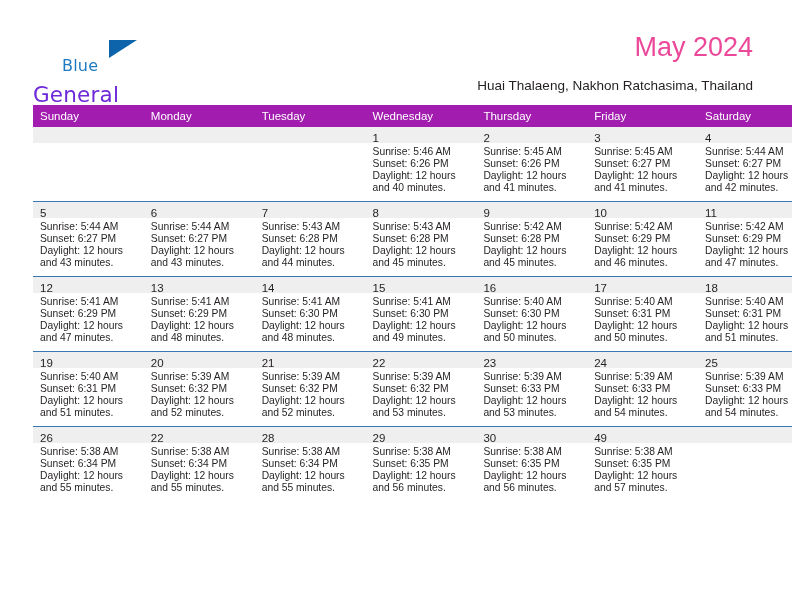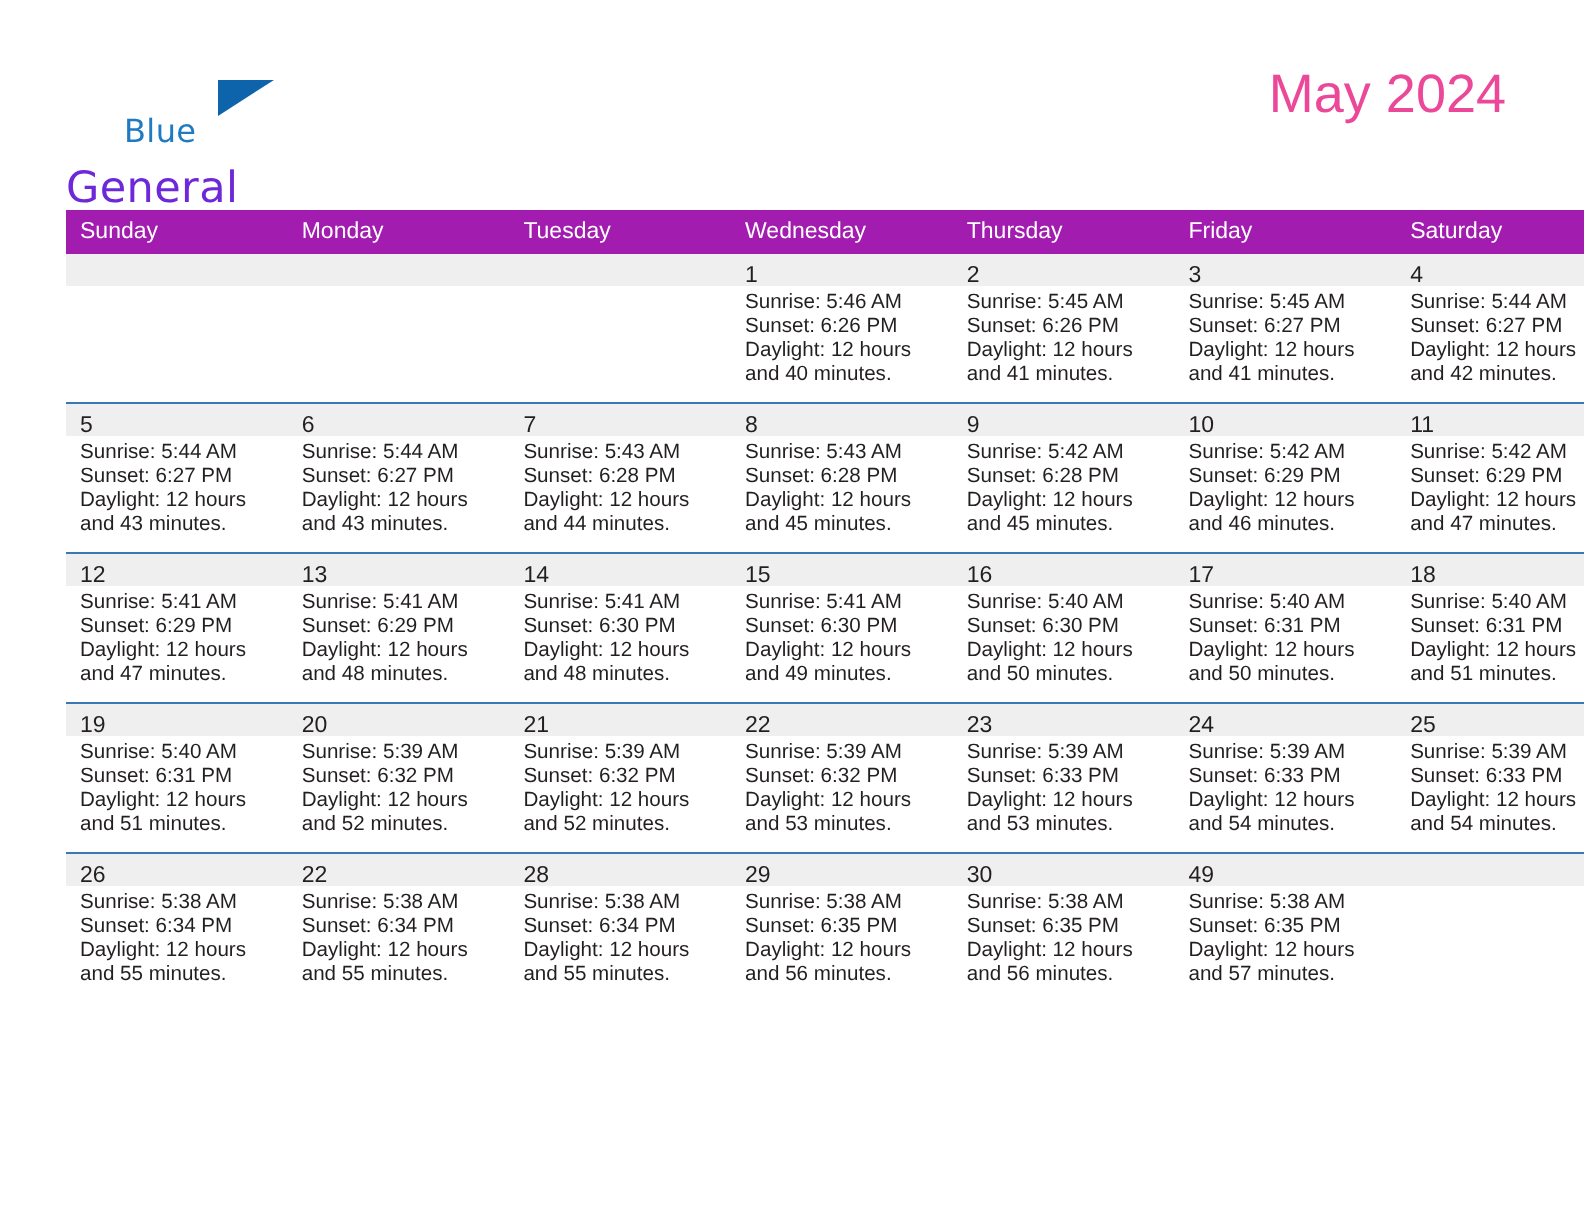--- a/index.html
+++ b/index.html
@@ -155,20 +155,21 @@
 
 <div class="page">
 
   <div class="header">
     <div class="logo">
       <span class="logo-general">General</span>
       <span class="logo-triangle"></span>
       <span class="logo-blue">Blue</span>
     </div>
     <div class="title">May 2024</div>
+    <div class="subtitle">Huai Thalaeng, Nakhon Ratchasima, Thailand</div>
   </div>
 
   <div class="calendar">
     <table class="cal">
       <thead>
         <tr id="weekday-row">
             <th>Sunday</th>
             <th>Monday</th>
             <th>Tuesday</th>
             <th>Wednesday</th>

